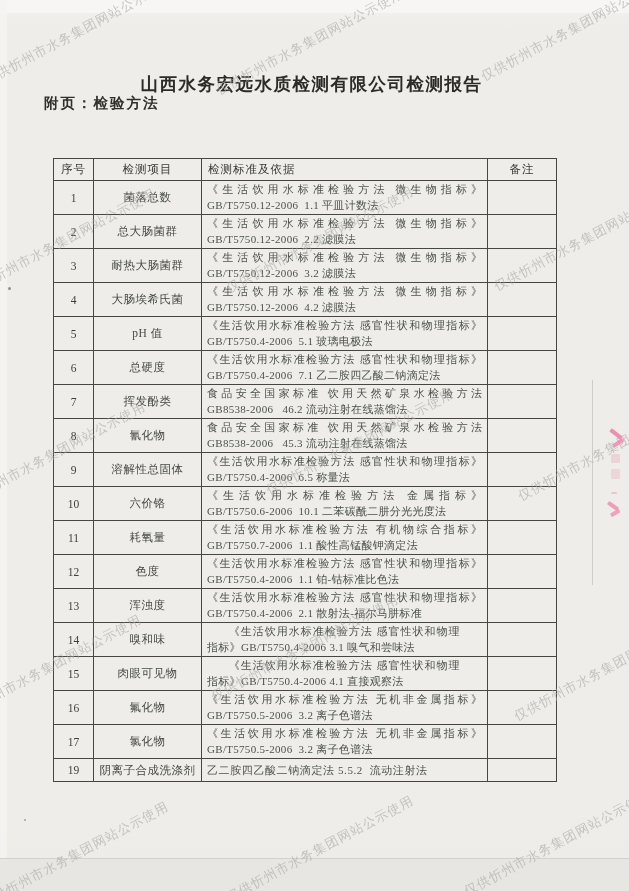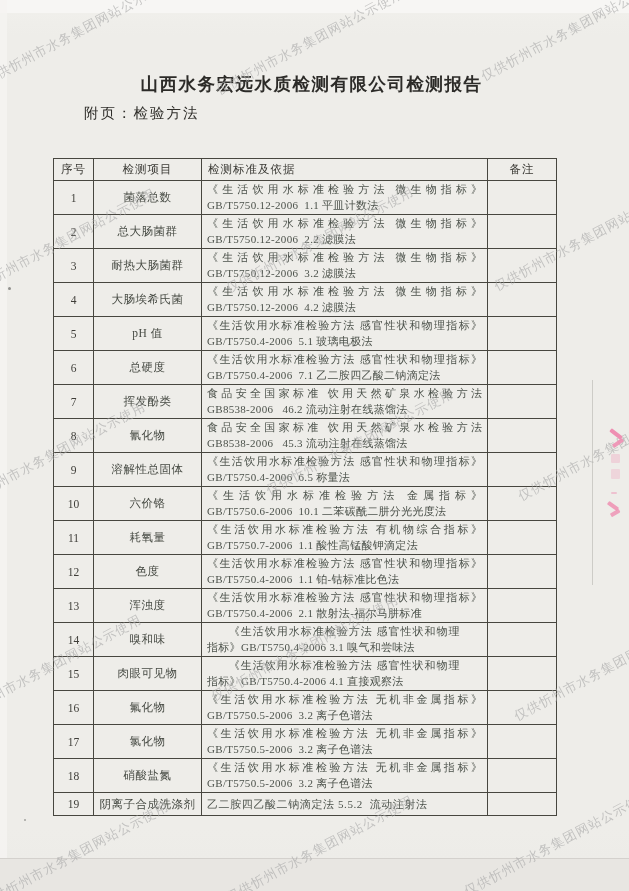--- a/index.html
+++ b/index.html
@@ -23,23 +23,23 @@
   .speck{position:absolute;left:8px;top:287px;width:3px;height:3px;border-radius:50%;background:rgba(70,70,66,.55);}
   .speck2{position:absolute;left:24px;top:819px;width:2px;height:2px;border-radius:50%;background:rgba(90,90,86,.5);}
 
   
   .title{
     position:absolute;left:0;right:6px;top:72px;text-align:center;
     font-family:"Liberation Sans","DejaVu Sans",sans-serif;
     font-size:17.5px;font-weight:bold;letter-spacing:1.5px;color:#2c2b28;
   }
   .subtitle{
-    position:absolute;left:44px;top:104px;
+    position:absolute;left:44px;top:94px;
     font-family:"Liberation Sans","DejaVu Sans",sans-serif;
-    font-size:14.5px;font-weight:normal;letter-spacing:2px;color:#302f2b;margin-left:40px;
+    font-size:14.5px;font-weight:bold;letter-spacing:2px;color:#302f2b;
   }
   .meta{
     position:absolute;left:56px;top:138px;width:500px;
     display:flex;justify-content:space-between;
     font-size:12.5px;color:#343330;letter-spacing:.5px;
   }
 
   
   table.methods{
     position:absolute;left:53px;top:158px;width:503px;
@@ -263,29 +263,20 @@
         </tr>
         <tr>
           <td class="no">17</td>
           <td class="item">氯化物</td>
           <td class="std">
             <div class="l1">《生活饮用水标准检验方法 无机非金属指标》</div>
             <div class="l2">GB/T5750.5-2006  3.2 离子色谱法</div>
           </td>
           <td class="rem"></td>
         </tr>
-        <tr>
-          <td class="no">18</td>
-          <td class="item">硝酸盐氮</td>
-          <td class="std">
-            <div class="l1">《生活饮用水标准检验方法 无机非金属指标》</div>
-            <div class="l2">GB/T5750.5-2006  3.2 离子色谱法</div>
-          </td>
-          <td class="rem"></td>
-        </tr>
         <tr class="short">
           <td class="no">19</td>
           <td class="item">阴离子合成洗涤剂</td>
           <td class="std">
             <div class="single">乙二胺四乙酸二钠滴定法 5.5.2  流动注射法</div>
           </td>
           <td class="rem"></td>
         </tr>
       </tbody>
   </table>

